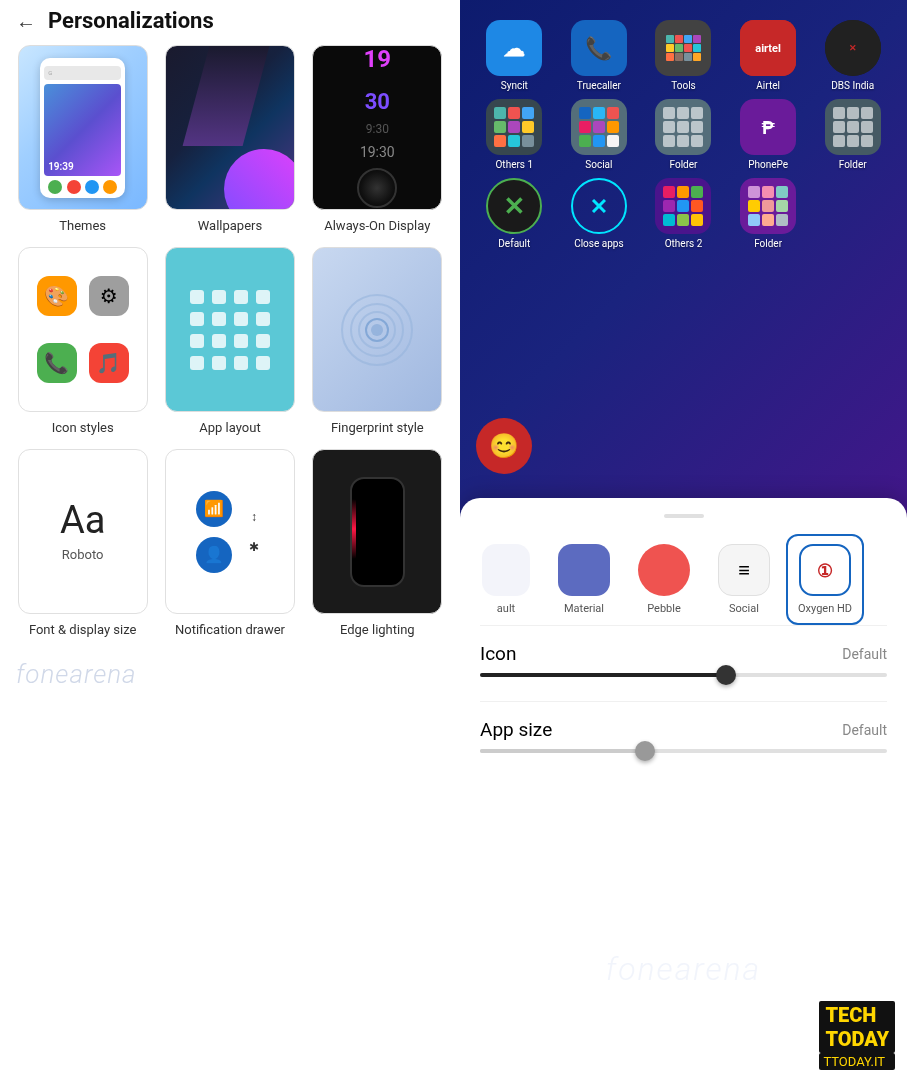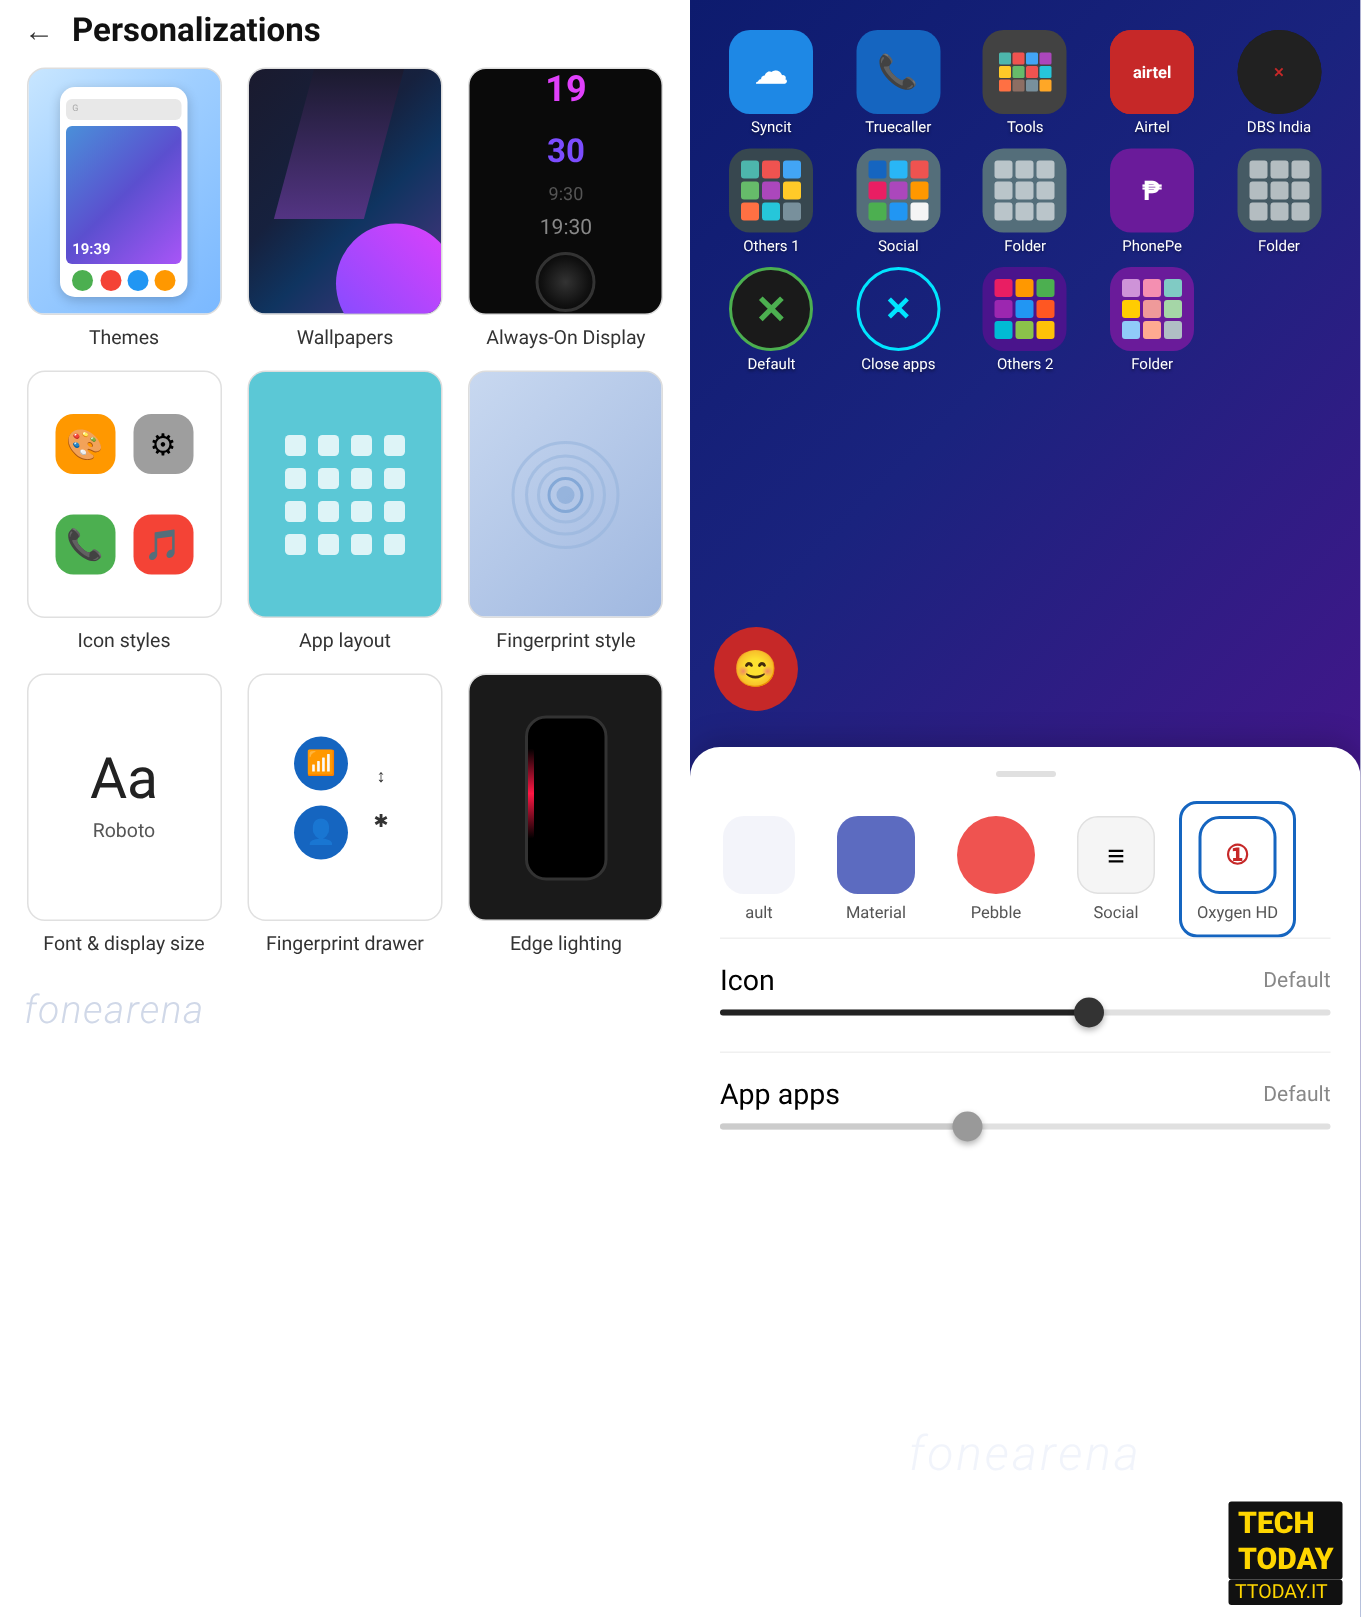--- a/index.html
+++ b/index.html
@@ -756,21 +756,21 @@
       <div class="grid-thumb notification-thumb">
         <div style="display:flex;flex-direction:column;gap:10px;align-items:flex-start;">
           <div class="notif-icon">📶</div>
           <div class="notif-icon">👤</div>
         </div>
         <div style="display:flex;flex-direction:column;gap:10px;">
           <div class="notif-bar-item">↕</div>
           <div class="notif-bar-item">✱</div>
         </div>
       </div>
-      <span class="grid-label">Fingerprint drawer</span>
+      <span class="grid-label">Notification drawer</span>
     </div>
 
     <div class="grid-item">
       <div class="grid-thumb edge-thumb">
         <div class="edge-phone">
           <div class="edge-glow"></div>
         </div>
       </div>
       <span class="grid-label">Edge lighting</span>
     </div>
@@ -980,21 +980,21 @@
         <div class="slider-track">
           <div class="slider-fill" style="width:60%;"></div>
           <div class="slider-thumb" style="left:58%;"></div>
         </div>
       </div>
 
       <div class="sheet-divider"></div>
 
       <div class="sheet-section">
         <div class="sheet-row">
-          <span class="sheet-row-label">App apps</span>
+          <span class="sheet-row-label">App size</span>
           <span class="sheet-row-value">Default</span>
         </div>
         <div class="slider-track" style="background:#e0e0e0;">
           <div class="slider-fill" style="width:40%;background:#ccc;"></div>
           <div class="slider-thumb" style="left:38%;background:#999;"></div>
         </div>
       </div>
 
       <div class="right-watermark-mid">fonearena</div>
 

